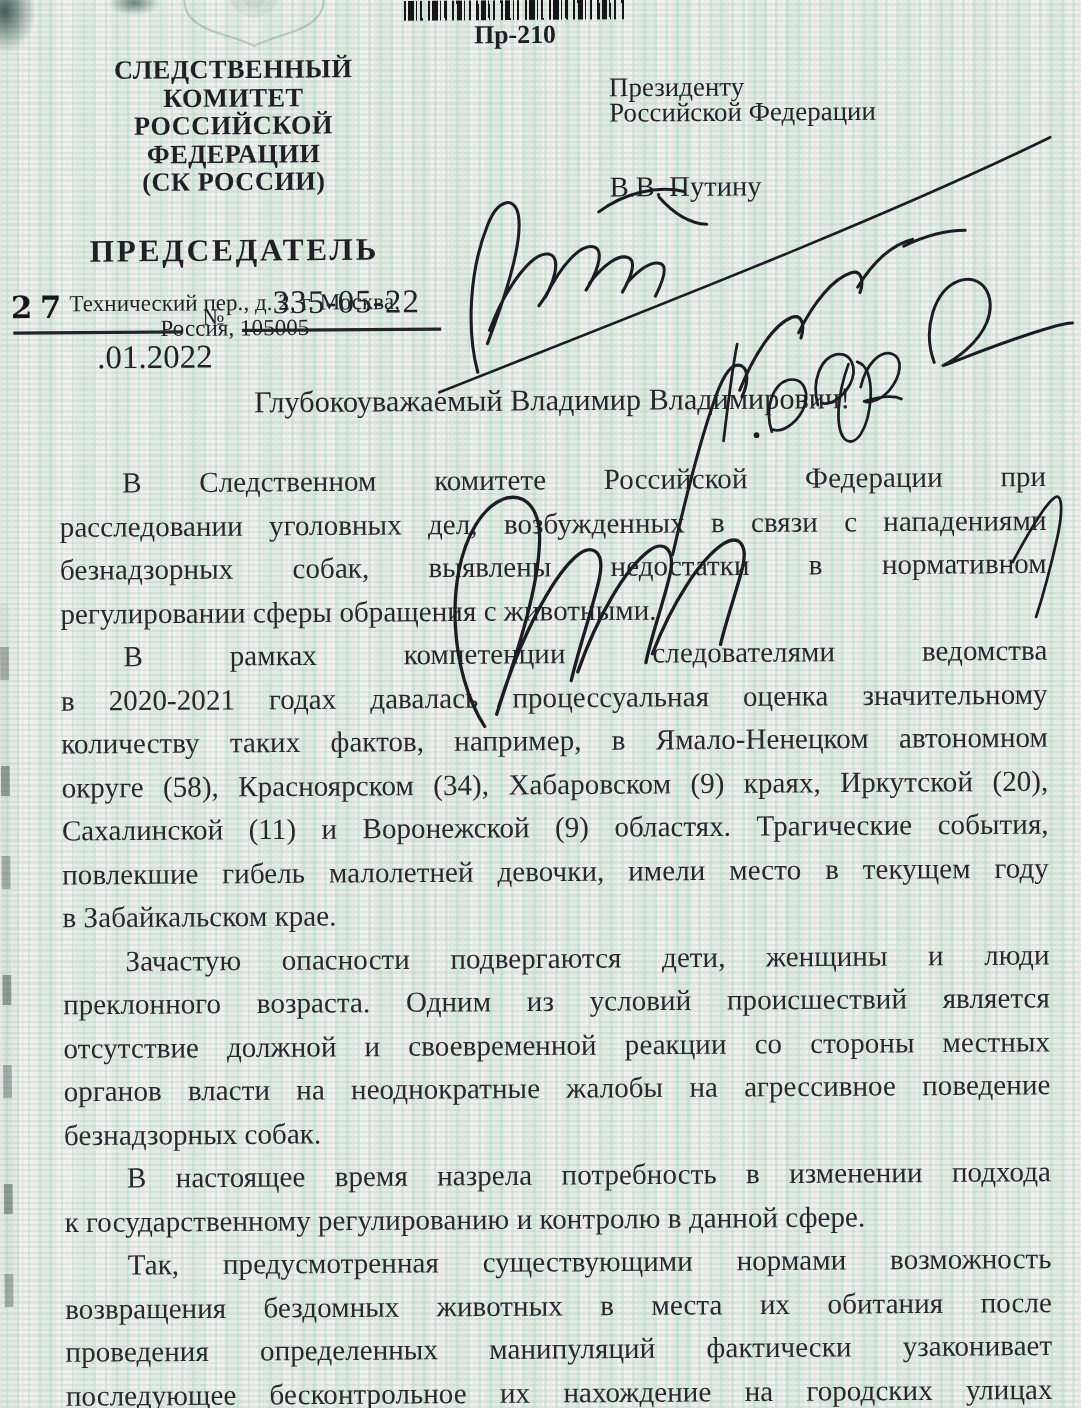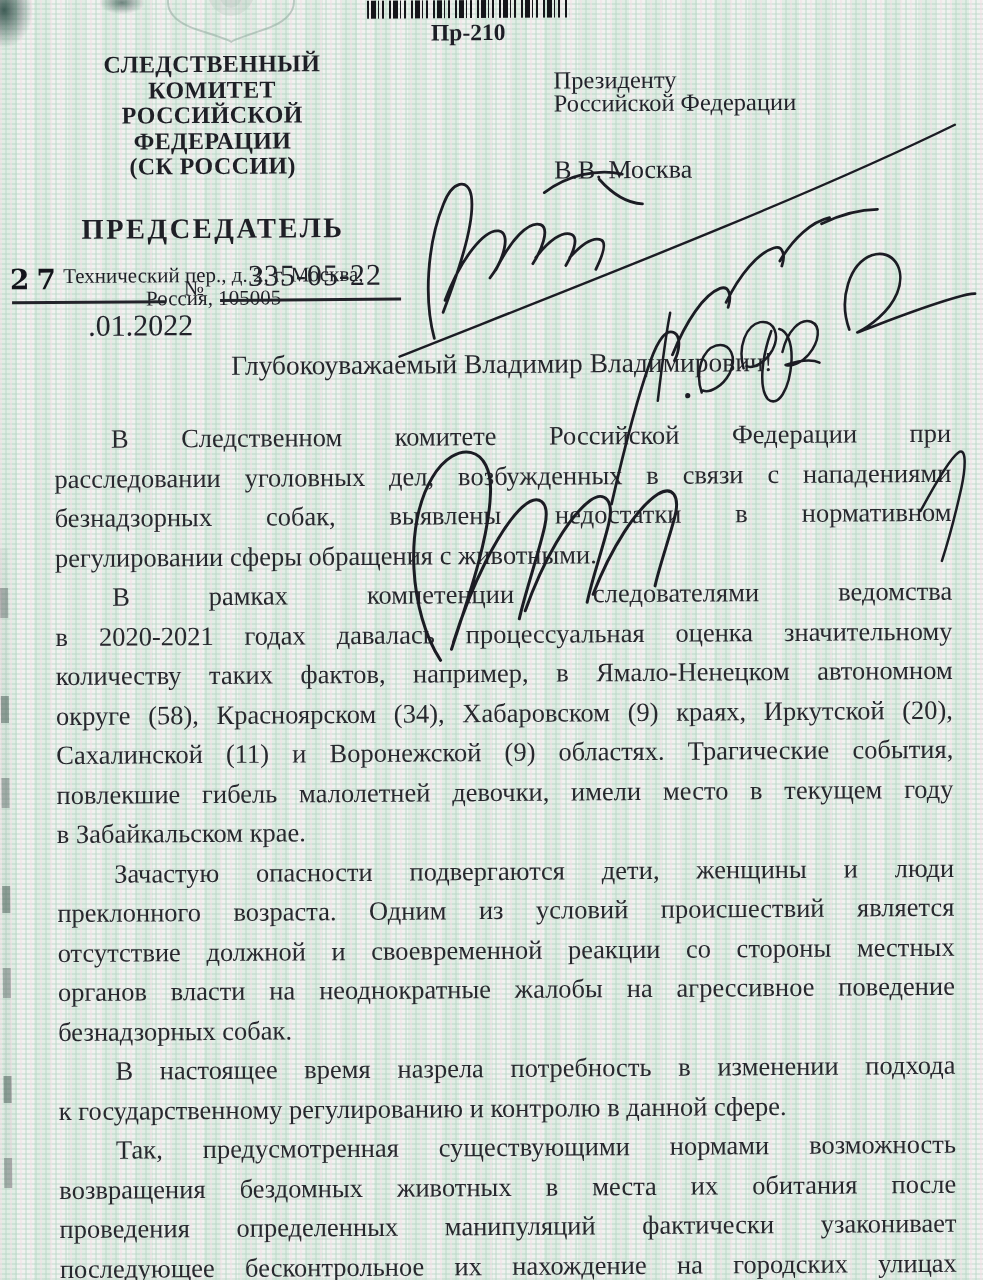--- a/index.html
+++ b/index.html
@@ -96,21 +96,21 @@
       <div class="addr">
         <div class="addr-line">Технический пер., д. 2, г. Москва,</div>
         <div class="addr-line">Россия, 105005</div>
       </div>
     </div>
 
     <div class="recipient">
       <div>Президенту</div>
       <div>Российской Федерации</div>
     </div>
-    <div class="recipient-name">В.В. Москва</div>
+    <div class="recipient-name">В.В. Путину</div>
 
     <div class="hand-day">27</div>
     <div class="date-printed">.01.2022</div>
     <div class="underline-date"></div>
     <div class="number-sign">№</div>
     <div class="outgoing-number">335-05-22</div>
     <div class="underline-number"></div>
 
     <div class="body-text">
       <div class="greeting">Глубокоуважаемый Владимир Владимирович!</div>

